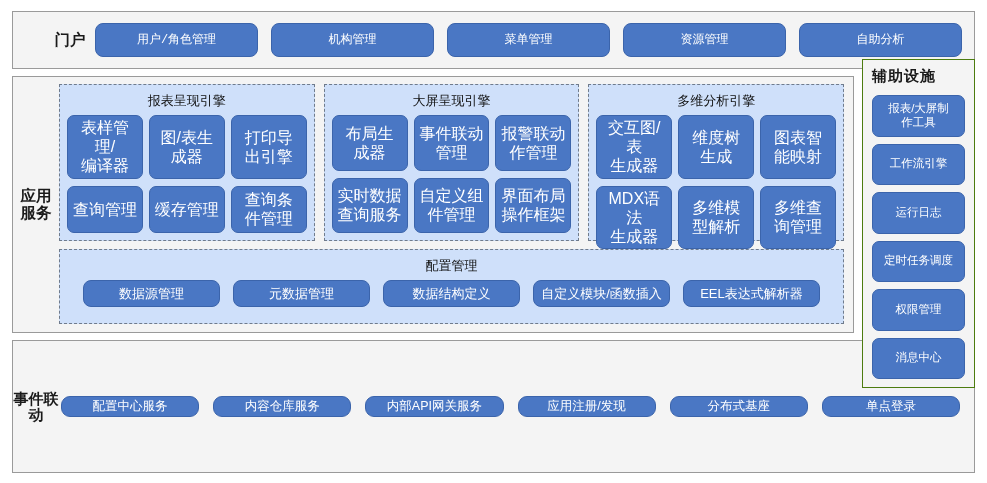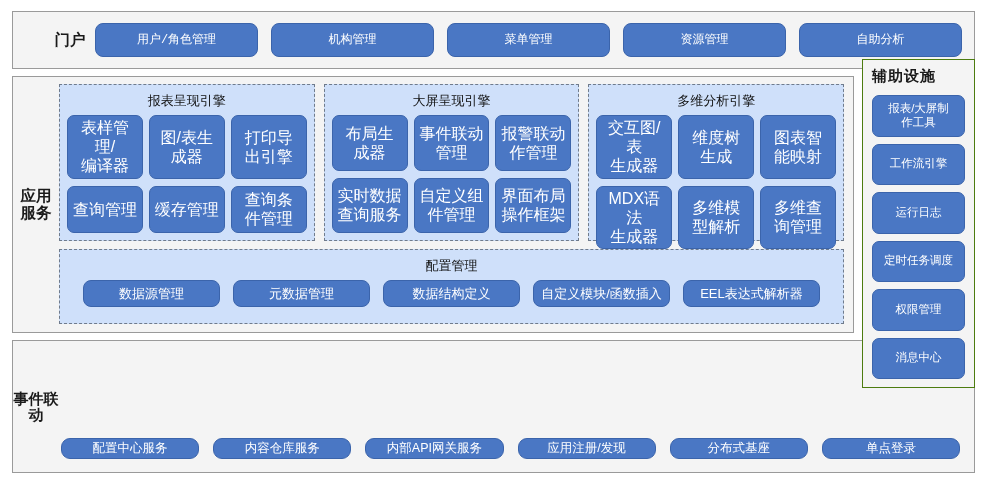--- a/index.html
+++ b/index.html
@@ -198,21 +198,21 @@
   
   .bottom-row {
     display: flex;
     flex: 1 1 auto;
     min-height: 0;
   }
   .bottom-body {
     flex: 1 1 auto;
     display: flex;
     gap: 14px;
-    align-items: flex-end;
+    align-items: center;
     padding: 13px 14px 13px 2px;
   }
   .bottom-body .btn {
     flex: 1 1 0;
     font-size: 12.5px;
     border-radius: 9px;
   }
 </style>
 </head>
 <body>

